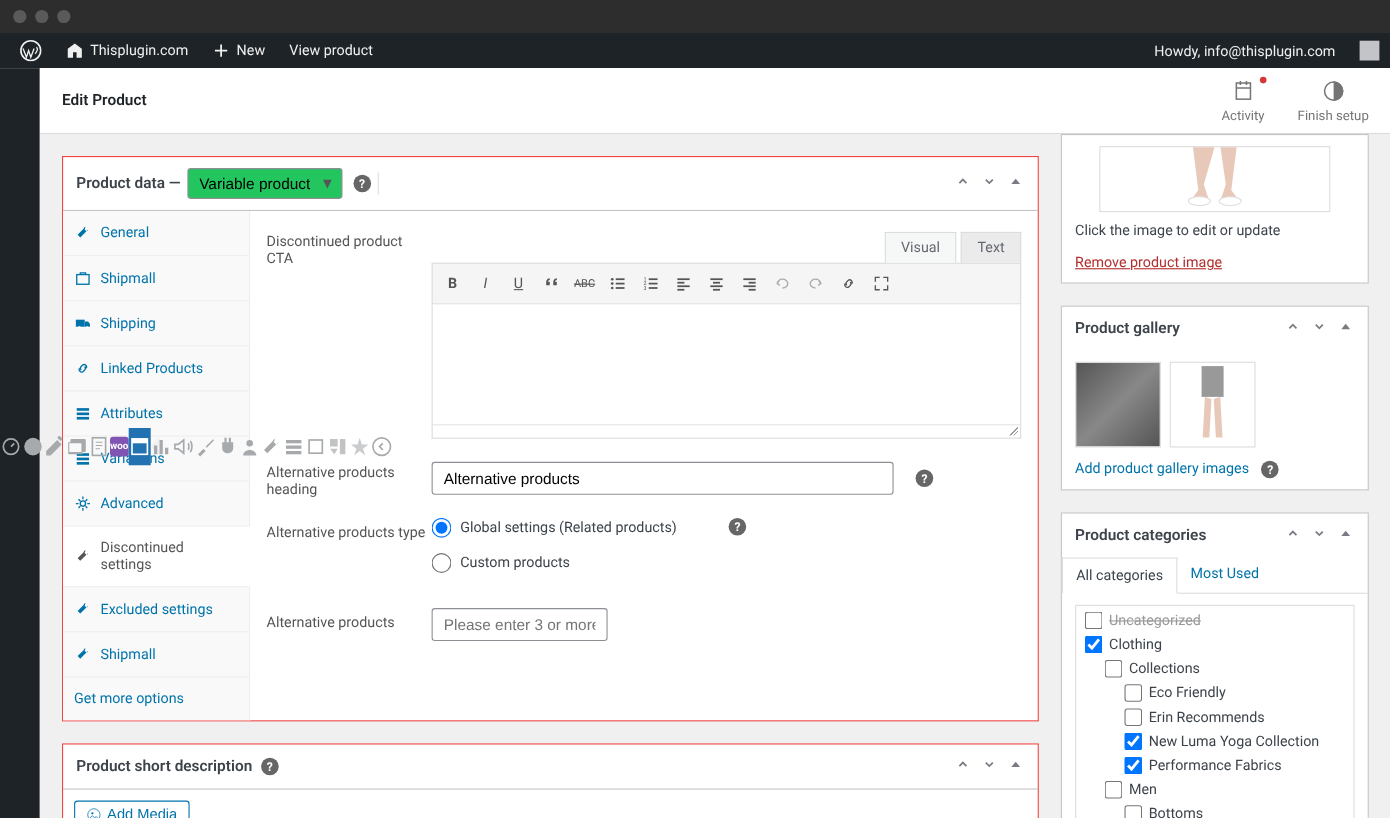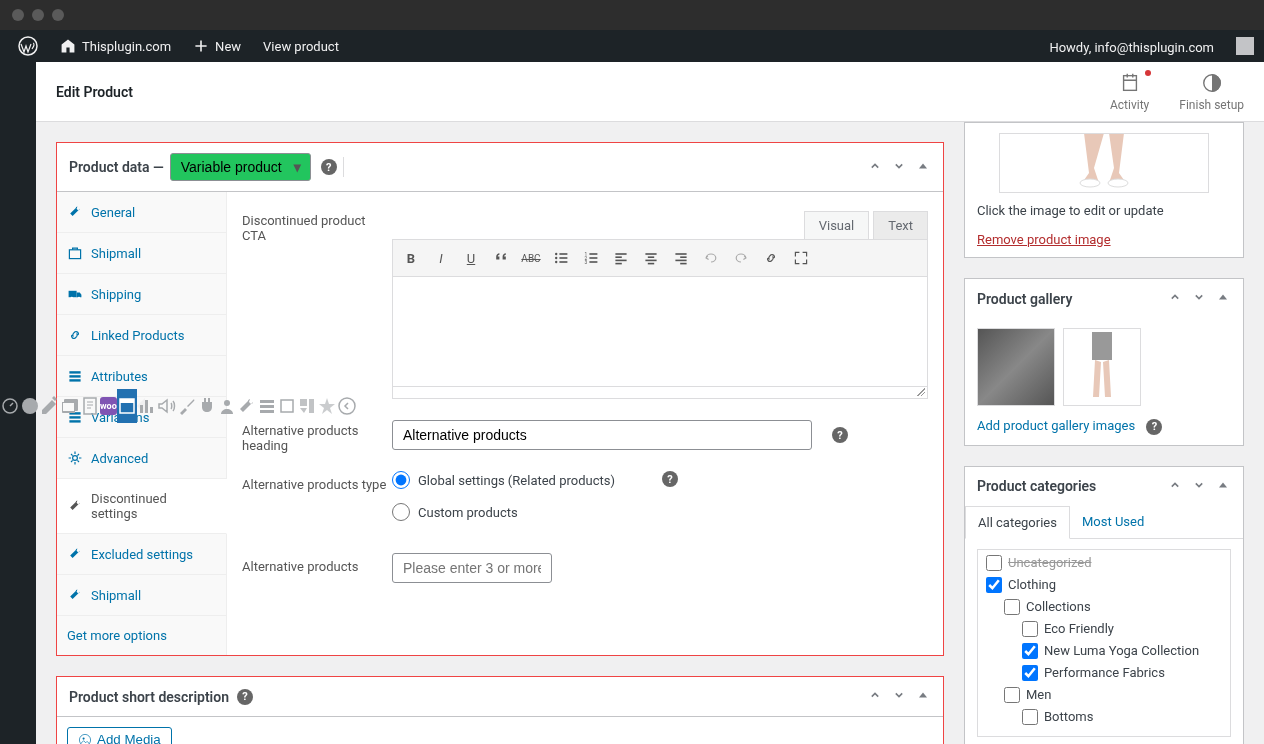--- a/index.html
+++ b/index.html
@@ -567,20 +567,24 @@
                 </div>
               <div class="cat-item indent-1">
                   <input type="checkbox" style="">
                   <span>Collections</span>
                 </div>
               <div class="cat-item indent-2">
                   <input type="checkbox" style="">
                   <span>Eco Friendly</span>
                 </div>
               <div class="cat-item indent-2">
+                  <input type="checkbox" style="">
+                  <span>Erin Recommends</span>
+                </div>
+              <div class="cat-item indent-2">
                   <input type="checkbox" checked="" style="">
                   <span>New Luma Yoga Collection</span>
                 </div>
               <div class="cat-item indent-2">
                   <input type="checkbox" checked="" style="">
                   <span>Performance Fabrics</span>
                 </div>
               <div class="cat-item indent-1">
                   <input type="checkbox" style="">
                   <span>Men</span>

